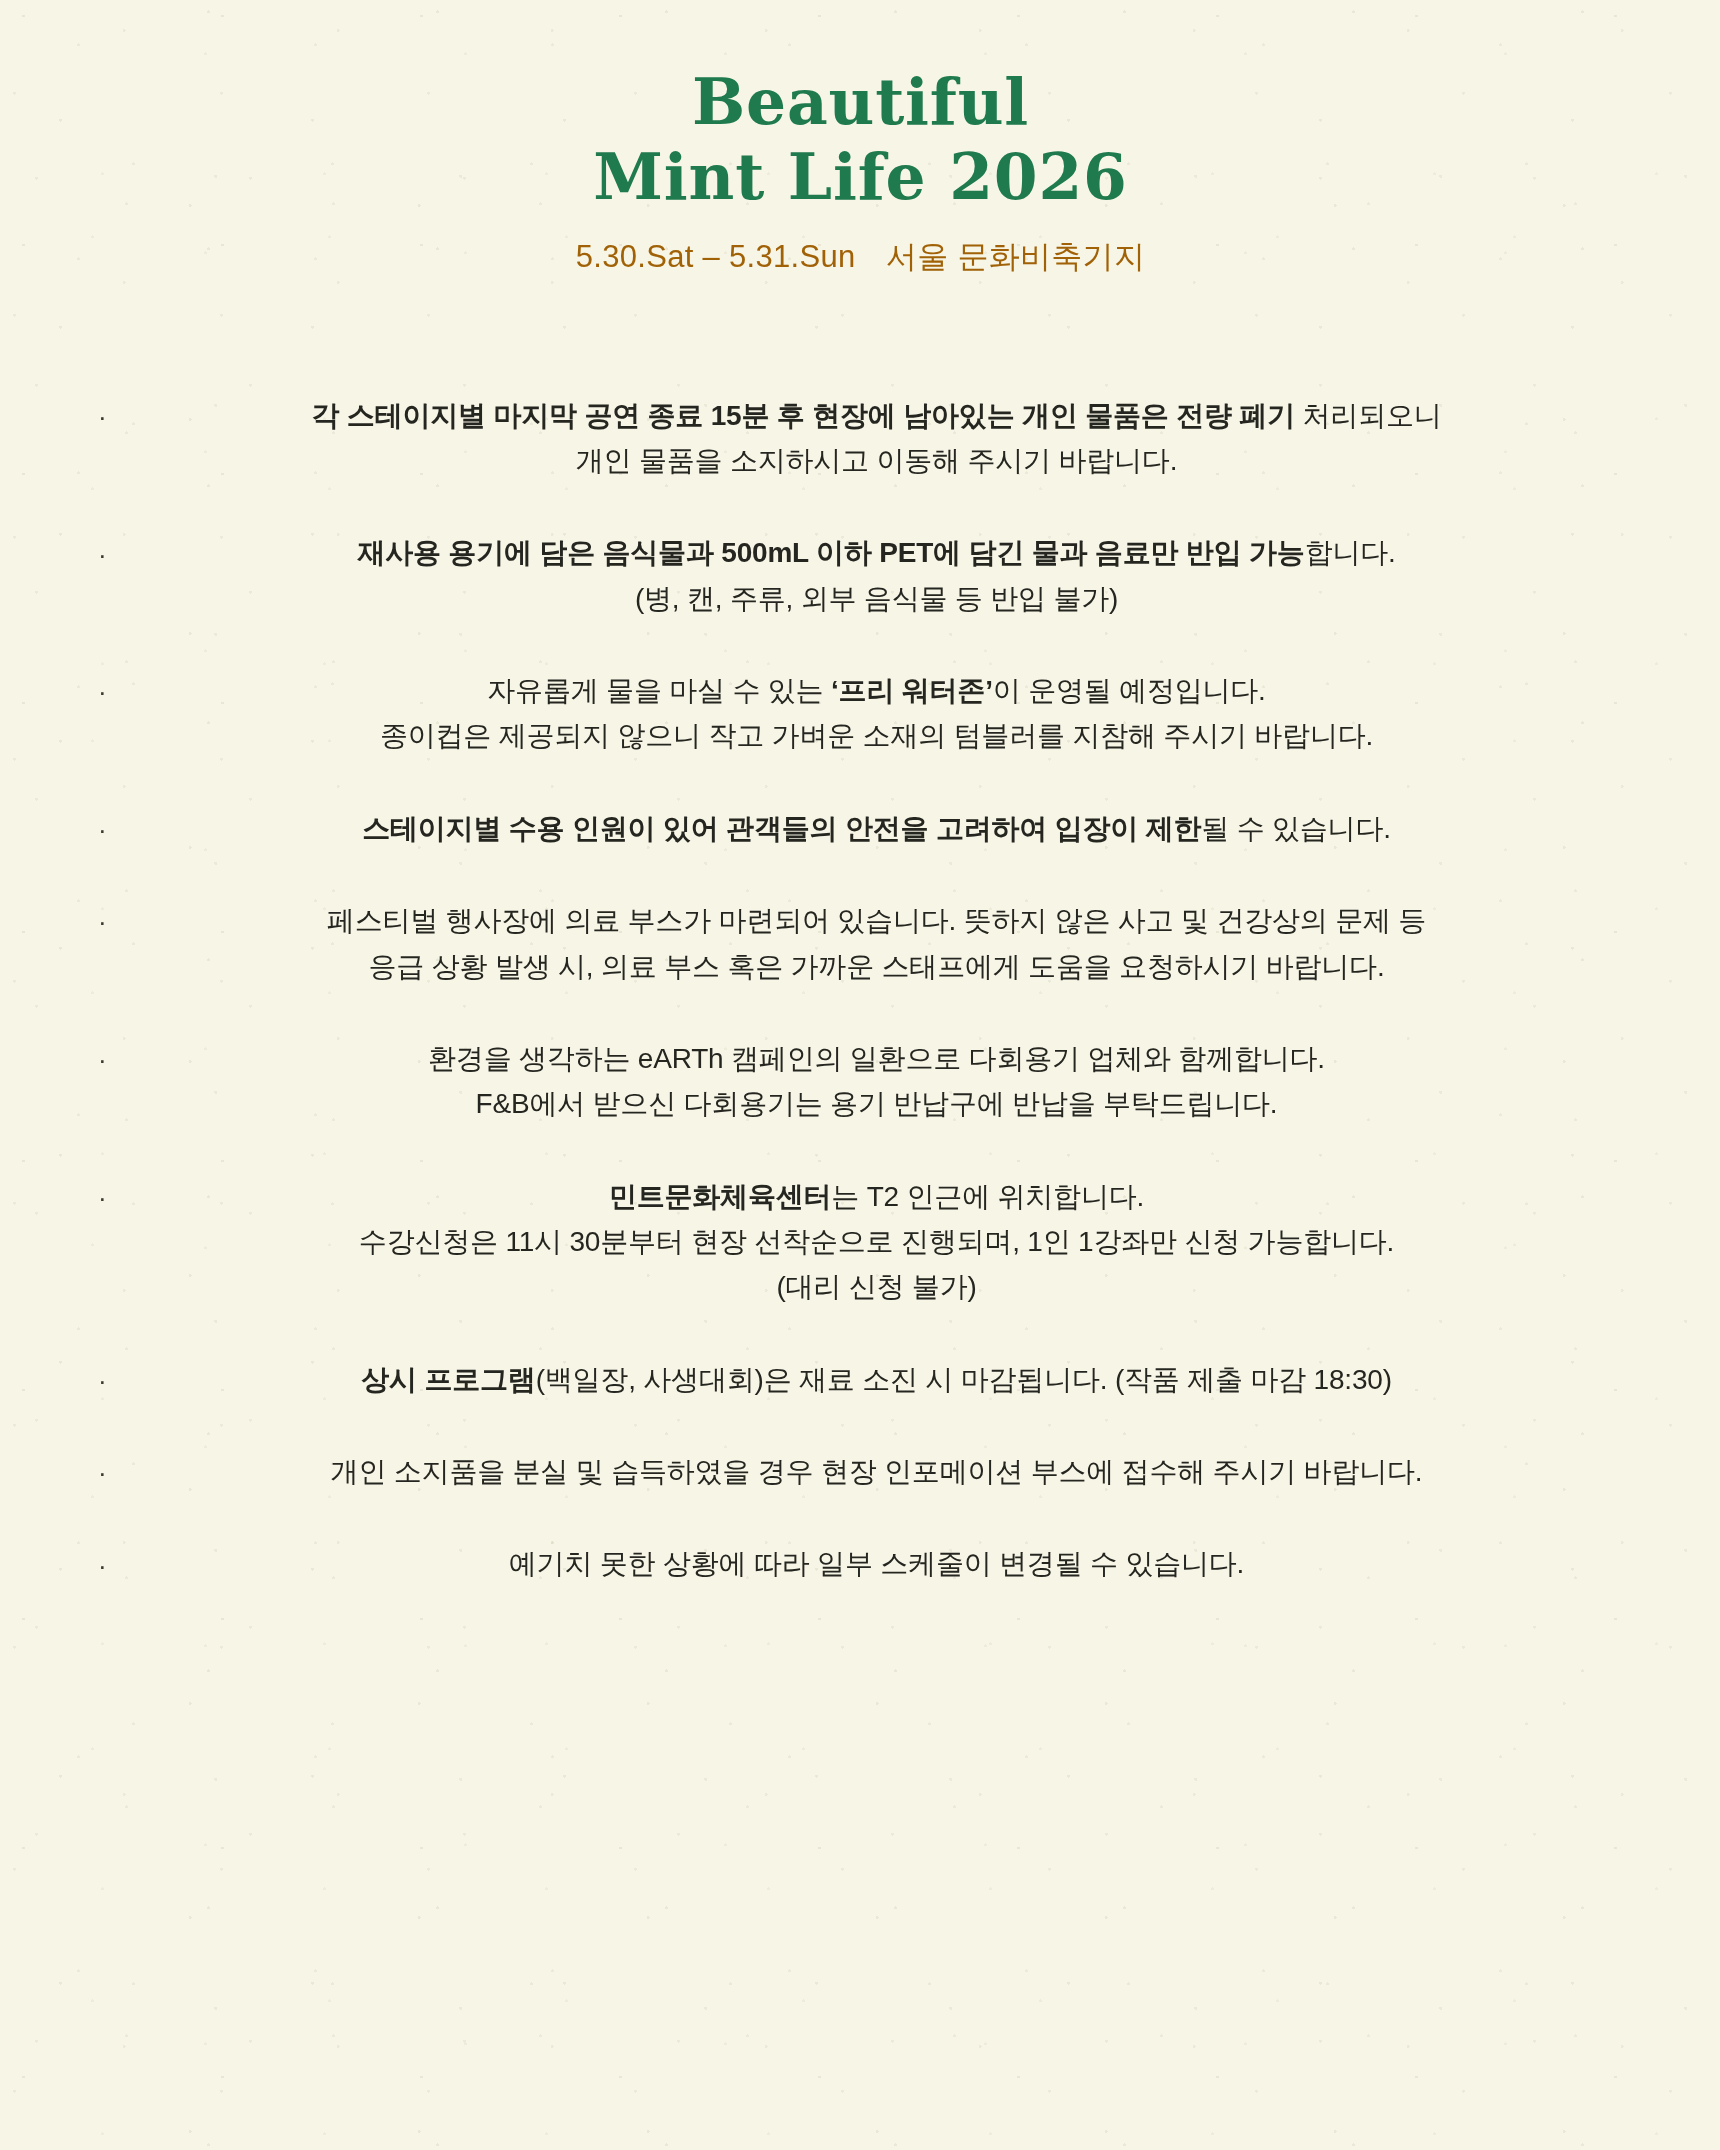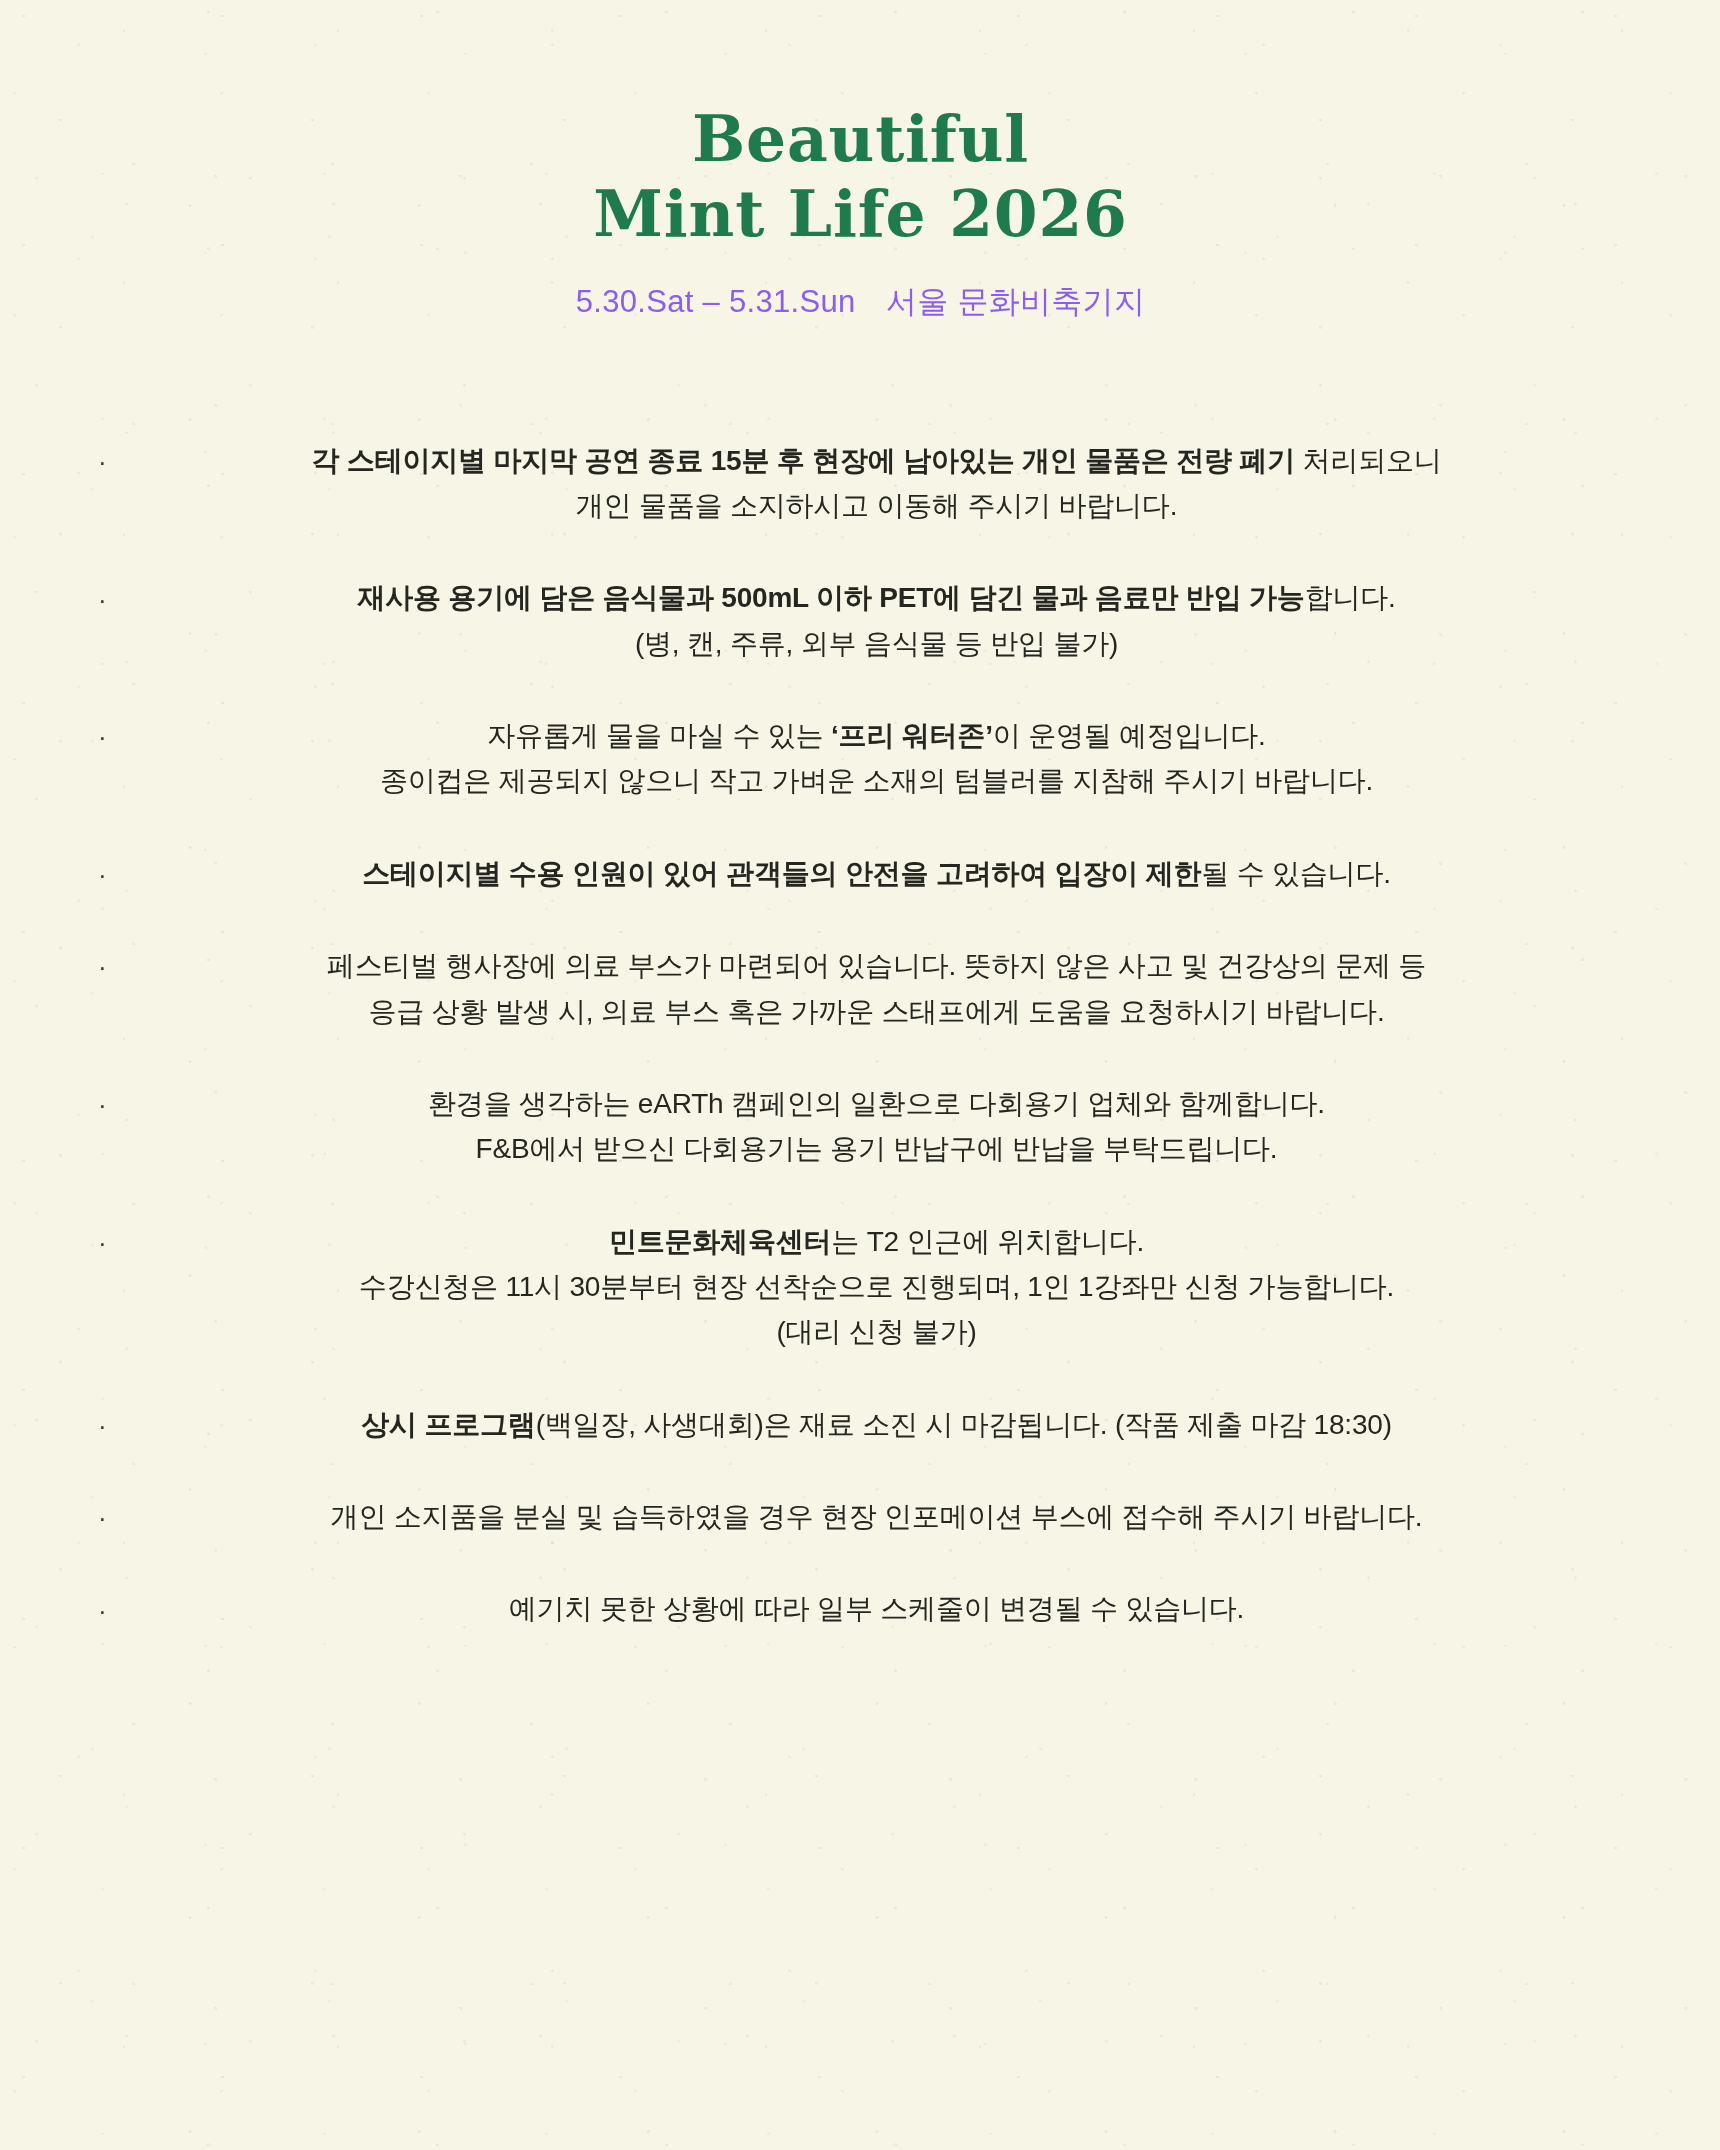--- a/index.html
+++ b/index.html
@@ -41,43 +41,43 @@
     opacity: 0.85;
   }
   .page {
     position: relative;
     z-index: 2;
     padding: 0;
   }
   
   .header {
     text-align: center;
-    padding-top: 104px;
+    padding-top: 67px;
   }
   .title-block {
     color: #1f7a4d;
     font-family: "DejaVu Serif", "Liberation Serif", serif;
     font-weight: 700;
     line-height: 1.12;
     letter-spacing: 0.8px;
   }
   .title-line1 {
     font-size: 63px;
     display: block;
   }
   .title-line2 {
     font-size: 63px;
     display: block;
     margin-top: 4.6px;
     text-align: center;
   }
   .subtitle {
-    margin-top: 31px;
+    margin-top: 23px;
     font-size: 31px;
-    color: #8b5cf6;
+    color: #a16207;
     letter-spacing: 0.3px;
   }
   .subtitle .venue {
     margin-left: 21.4px;
   }
   
   .notice-list {
     margin: 115px 0 0 0;
     padding: 0 92px 0 98px;
   }

